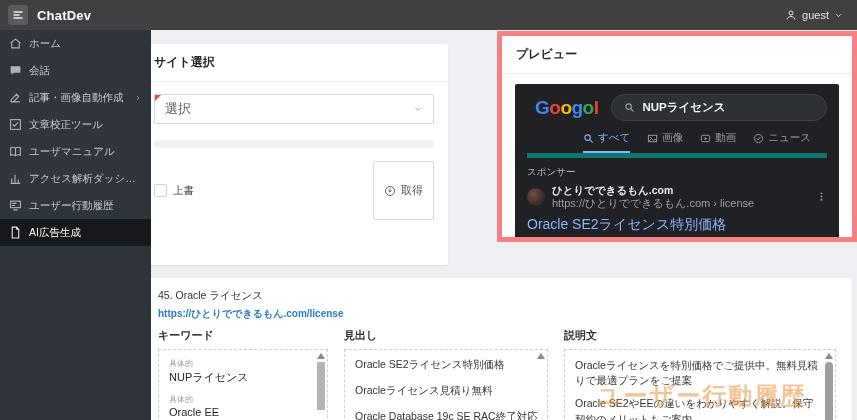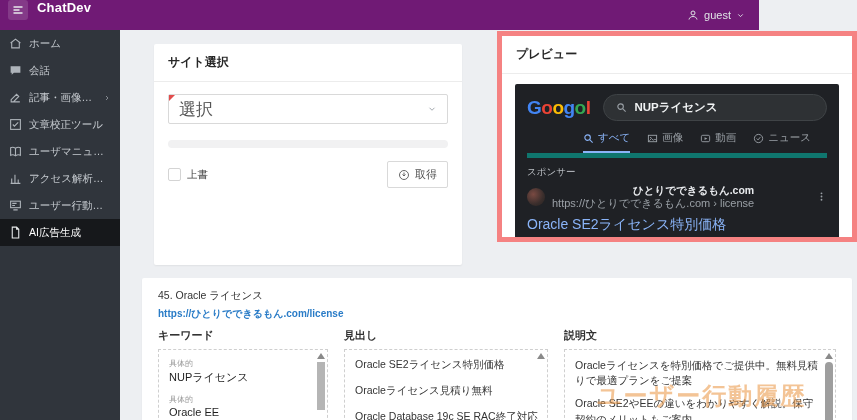--- a/index.html
+++ b/index.html
@@ -1,66 +1,66 @@
 <!DOCTYPE html>
 <html><head>
 <meta charset="utf-8">
 <style>
   * { margin:0; padding:0; box-sizing:border-box; }
   html,body { width:857px; height:420px; overflow:hidden; }
   body { position:relative; background:#edeff2; font-family:"Liberation Sans","DejaVu Sans",sans-serif; }
   svg { display:block; }
 
   
-  .topbar { position:absolute; left:0; top:0; width:759px; height:30px; background:#701a75; display:flex; z-index:20; }
+  .topbar { position:absolute; left:0; top:0; width:857px; height:30px; background:#404040; display:flex; align-items:center; z-index:20; }
   .hamburger { width:20px; height:20px; margin-left:8px; background:rgba(255,255,255,.14); border-radius:3px; display:flex; align-items:center; justify-content:center; color:#e7eaec; cursor:pointer; }
   .app-title { color:#ffffff; font-size:13px; font-weight:bold; margin-left:9px; letter-spacing:.2px; }
   .user-area { margin-left:auto; margin-right:14px; display:flex; align-items:center; gap:5px; color:#dfe3e6; font-size:11px; cursor:pointer; }
 
   
-  .sidebar { position:absolute; left:0; top:30px; width:120px; height:390px; background:#30353c; z-index:15; }
+  .sidebar { position:absolute; left:0; top:30px; width:151px; height:390px; background:#30353c; z-index:15; }
   .side-item { height:27px; display:flex; align-items:center; gap:7px; padding:0 9px; color:#c7ccd1; font-size:10.5px; cursor:pointer; white-space:nowrap; }
   .side-item .s-ic { flex:0 0 13px; color:#aeb4ba; }
   .side-item .s-label { overflow:hidden; text-overflow:ellipsis; }
   .side-item .s-chev { margin-left:auto; color:#9aa0a6; }
   .side-item.active { background:#16181b; color:#ffffff; }
   .side-item.active .s-ic { color:#e8eaec; }
 
   
   .card { background:#ffffff; border-radius:2px; box-shadow:0 1px 2px rgba(0,0,0,.06); }
-  .card-site { position:absolute; left:154px; top:44px; width:308px; height:221px; }
+  .card-site { position:absolute; left:140px; top:44px; width:308px; height:221px; }
   .card-head { padding:10px 14px; font-size:12px; font-weight:bold; color:#262626; border-bottom:1px solid #ececec; }
   .card-site-body { padding:12px 14px; }
-  .select-box { position:relative; height:30px; border:1px solid #d9d9d9; border-radius:2px; display:flex; align-items:center; padding:0 10px; font-size:17px; color:#555; cursor:pointer; background:#fff; }
+  .select-box { position:relative; height:30px; border:1px solid #d9d9d9; border-radius:2px; display:flex; align-items:center; padding:0 10px; font-size:13px; color:#555; cursor:pointer; background:#fff; }
   .req-corner { position:absolute; left:0; top:0; width:0; height:0; border-top:6px solid #e24c4c; border-right:6px solid transparent; }
   .select-box .chev { margin-left:auto; color:#9aa0a6; }
   .text-input { width:100%; height:30px; margin-top:12px; border:1px solid #d9d9d9; border-radius:2px; padding:0 10px; font-size:11.5px; color:#333; font-family:inherit; }
   .text-input::placeholder { color:#9b9b9b; }
   .divider-bar { margin-top:16px; height:8px; background:#f1f1f2; border-radius:4px; }
   .form-row { margin-top:13px; display:flex; align-items:center; }
   .chk-wrap { display:flex; align-items:center; gap:6px; cursor:pointer; }
   .chk { width:13px; height:13px; border:1px solid #d4d4d4; border-radius:2px; background:#fff; }
   .chk-label { font-size:10.5px; color:#444; }
-  .btn-fetch { margin-left:auto; display:flex; align-items:center; gap:5px; border:1px solid #d9d9d9; background:#fff; border-radius:2px; padding:5px 10px; font-size:11px; color:#555; cursor:pointer; font-family:inherit; }
+  .btn-fetch { margin-left:auto; display:flex; align-items:center; gap:5px; border:1px solid #d9d9d9; background:#fff; border-radius:2px; padding:21px 10px; font-size:11px; color:#555; cursor:pointer; font-family:inherit; }
   .btn-fetch .f-ic { color:#666; }
 
   
   .preview-highlight { position:absolute; left:497px; top:31px; width:360px; height:211px; border:5px solid #f58282; z-index:10; }
   .card-preview { width:100%; height:100%; background:#fff; overflow:hidden; }
   .serp { margin:10px 13px 7px; background:#1f2125; border-radius:2px; padding:10px 12px 12px; }
   .serp-top { display:flex; align-items:center; gap:12px; }
-  .logo { font-size:19px; font-weight:bold; letter-spacing:-0.5px; }
+  .logo { font-size:19px; font-weight:bold; letter-spacing:-0.5px;margin-left:8px; }
   .search-pill { flex:1; height:27px; background:#2e3134; border:1px solid #3f4346; border-radius:14px; display:flex; align-items:center; gap:8px; padding:0 12px; cursor:text; }
   .search-pill .q-ic { color:#9aa0a6; }
   .query { color:#f1f3f4; font-size:11.5px; font-weight:bold; }
   .serp-tabs { margin-top:10px; padding-left:56px; display:flex; gap:17px; border-bottom:5px solid #0f766e; }
   .serp-tab { display:flex; align-items:center; gap:4px; font-size:10.5px; color:#9aa0a6; padding-bottom:6px; border-bottom:2px solid transparent; cursor:pointer; white-space:nowrap; }
   .serp-tab.active { color:#8ab4f8; border-bottom-color:#8ab4f8; }
   .sponsor { margin-top:8px; font-size:9.5px; color:#bdc1c6;font-family:Liberation Serif, serif; }
-  .site-row { margin-top:5px; display:flex; align-items:center; gap:7px;text-align:right; }
+  .site-row { margin-top:5px; display:flex; align-items:center; gap:7px; }
   .favicon { width:18px; height:18px; border-radius:50%; background:radial-gradient(circle at 35% 35%, #7a4a42, #3a2e2c 60%, #262220); flex:0 0 18px; }
   .site-name { font-size:10.5px; color:#e8eaed; font-weight:bold; line-height:1.2; }
   .site-url { font-size:11px; color:#9aa0a6; line-height:1.2; }
   .dots { margin-left:auto; color:#9aa0a6; cursor:pointer; }
   .result-title { margin-top:6px; font-size:14px; color:#8ab4f8; cursor:pointer; }
   .result-desc { margin-top:4px; font-size:10.5px; color:#bdc1c6; }
 
   
   .card-results { position:absolute; left:142px; top:278px; width:710px; height:200px; padding:11px 16px; z-index:5; }
   .res-title { font-size:10.5px; color:#333; }

